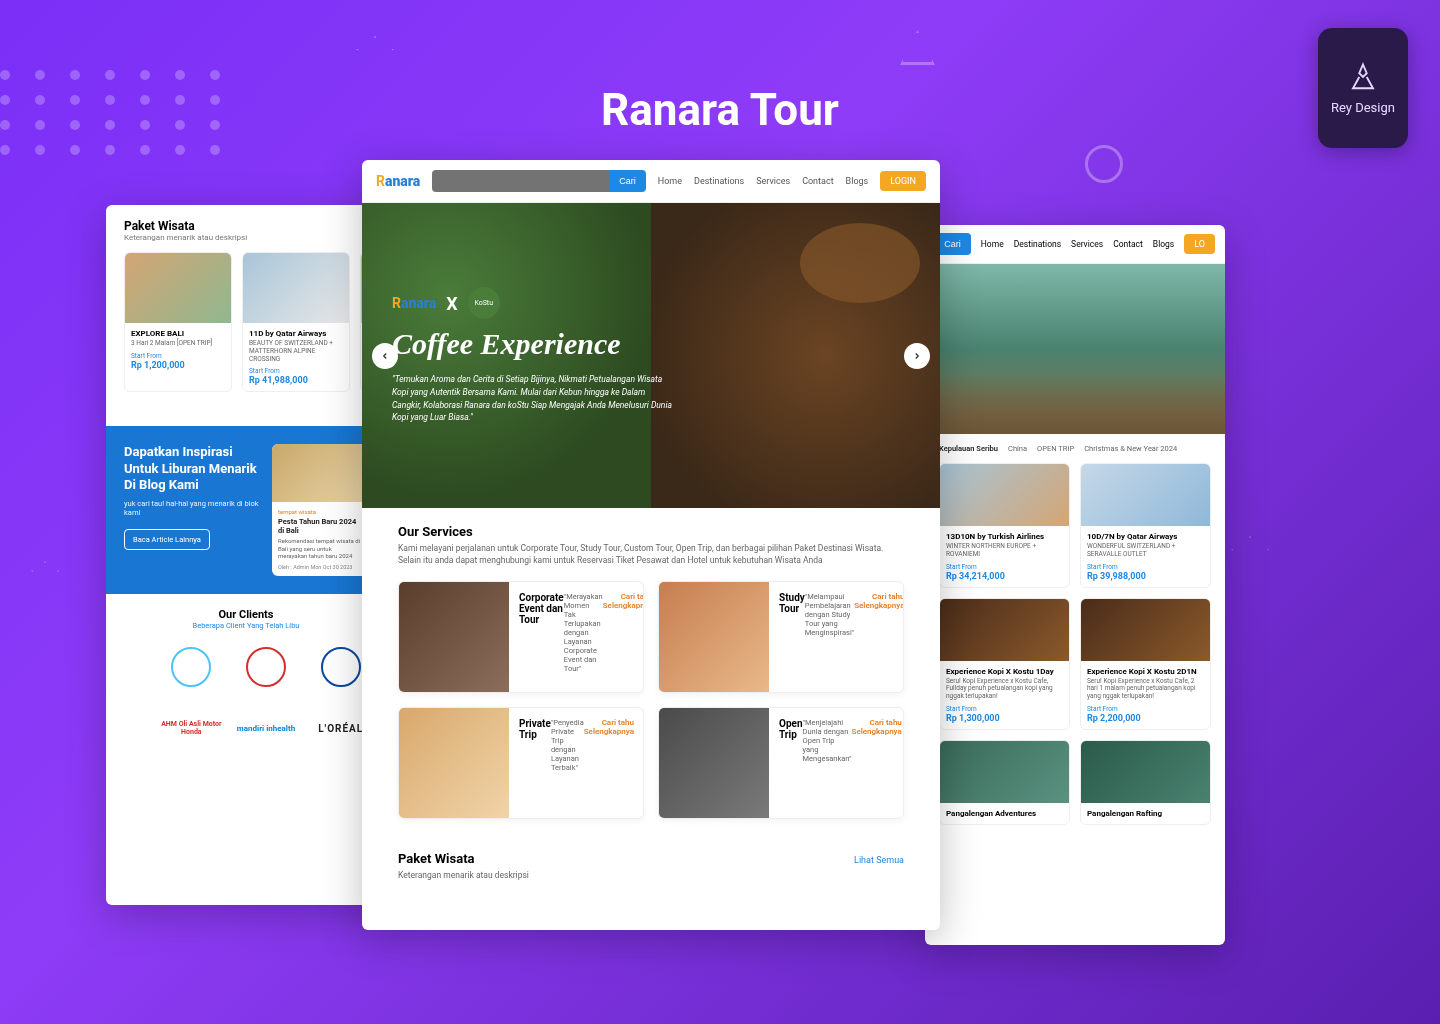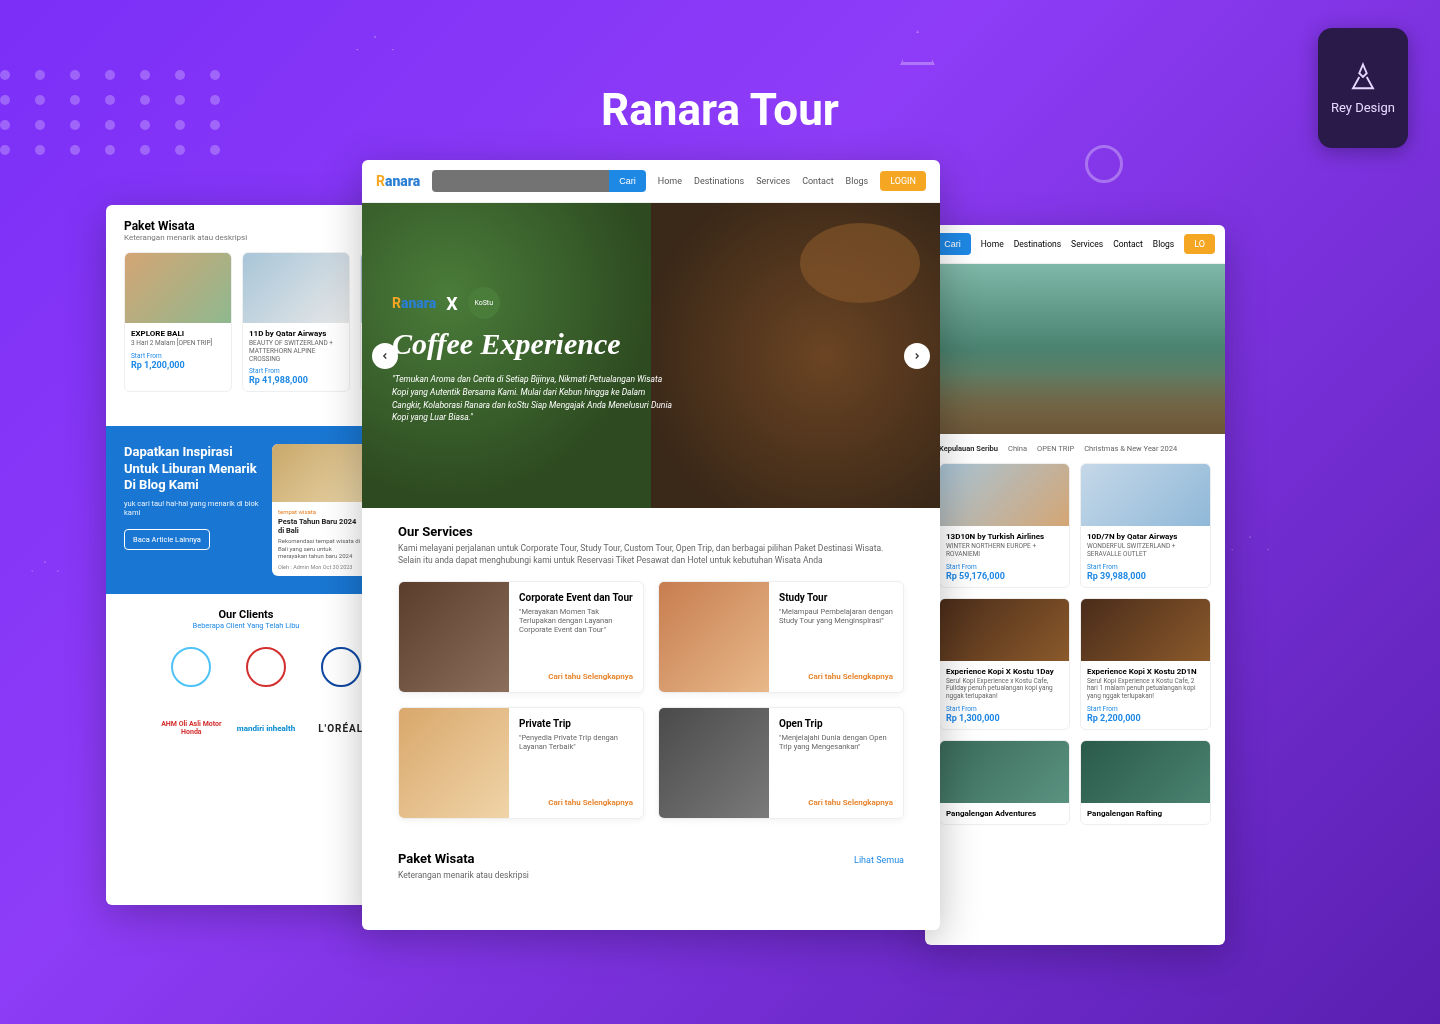--- a/index.html
+++ b/index.html
@@ -62,21 +62,21 @@
   .section h3 { font-size:13px; font-weight:700; margin-bottom:4px; }
   .section .sub { font-size:8.5px; color:#666; line-height:1.4; }
 
   .services-grid { display:grid; grid-template-columns:1fr 1fr; gap:14px; margin-top:14px; }
   .svc { display:flex; background:#fff; border:1px solid #eee; border-radius:6px; overflow:hidden; box-shadow:0 2px 6px rgba(0,0,0,.05); }
   .svc .img { width:110px; height:110px; background:#ddd; flex-shrink:0; }
   .svc .img.a { background:linear-gradient(135deg,#5a3d2b,#8b6f5c); }
   .svc .img.b { background:linear-gradient(135deg,#c77d4f,#e8b98a); }
   .svc .img.c { background:linear-gradient(135deg,#d9a86c,#f0d4a8); }
   .svc .img.d { background:linear-gradient(135deg,#4a4a4a,#7a7a7a); }
-  .svc .body { flex:1; padding:10px; display:flex; flex-direction:column; }
+  .svc .body { flex:1; padding:10px; display:flex; flex-direction:row; }
   .svc h4 { font-size:10px; font-weight:700; margin-bottom:4px; }
   .svc p { font-size:7.5px; color:#666; flex:1; }
   .svc .more { font-size:8px; color:#e67e22; text-align:right; font-weight:600; line-height:1.2; }
 
   .section-hdr { display:flex; justify-content:space-between; align-items:baseline; }
   .see-all { font-size:9px; color:#1e88e5; }
 
   
   .pad { padding:14px 18px; }
   .h-small { font-size:12px; font-weight:700; }
@@ -272,21 +272,21 @@
     <span>OPEN TRIP</span>
     <span>Christmas &amp; New Year 2024</span>
   </div>
   <div class="pkg-grid">
     <div class="pkg">
       <div class="pi turk"></div>
       <div class="pb">
         <h5>13D10N by Turkish Airlines</h5>
         <div class="d">WINTER NORTHERN EUROPE + ROVANIEMI</div>
         <div class="sf">Start From</div>
-        <div class="pr">Rp 59,176,000</div>
+        <div class="pr">Rp 34,214,000</div>
       </div>
     </div>
     <div class="pkg">
       <div class="pi qatar"></div>
       <div class="pb">
         <h5>10D/7N by Qatar Airways</h5>
         <div class="d">WONDERFUL SWITZERLAND + SERAVALLE OUTLET</div>
         <div class="sf">Start From</div>
         <div class="pr">Rp 39,988,000</div>
       </div>

